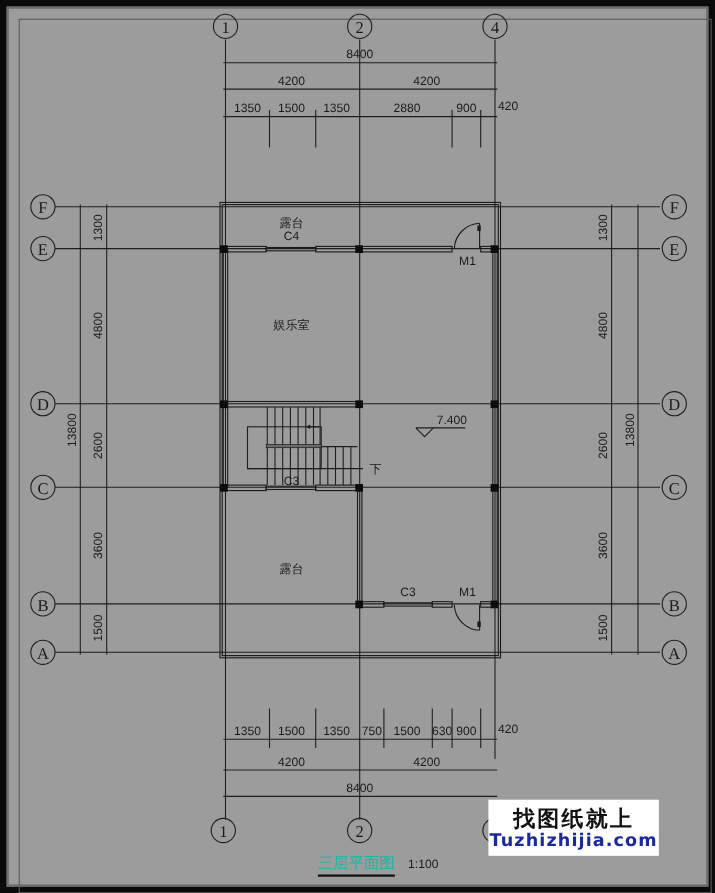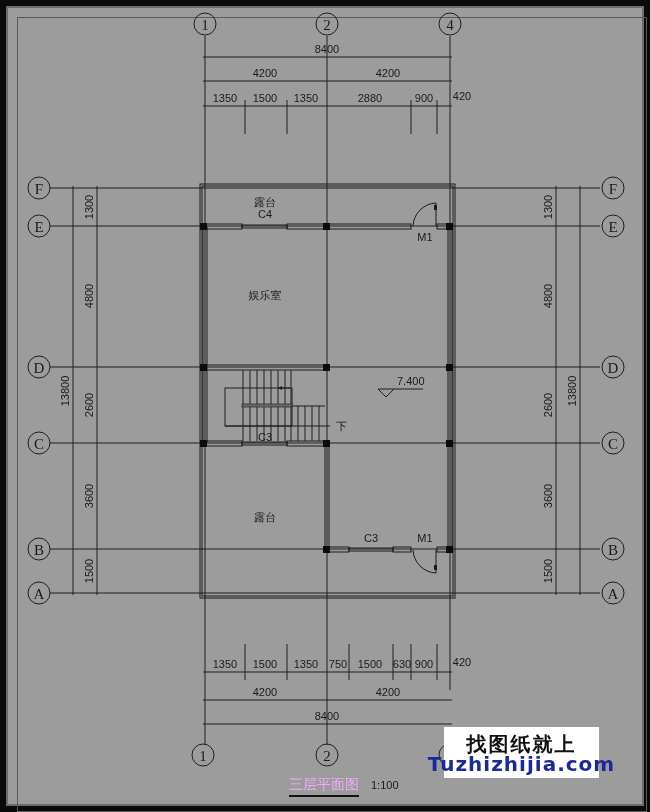--- a/index.html
+++ b/index.html
@@ -9,23 +9,23 @@
   #sheet-inner{position:absolute;left:9px;top:9px;width:630px;height:795px;border:1px solid #5a5a5a;box-sizing:border-box;}
   svg{position:absolute;left:0;top:0;}
   .ln{stroke:#1e1e1e;stroke-width:1;fill:none;}
   .wall{stroke:#1a1a1a;stroke-width:1;fill:none;}
   .col{fill:#0c0c0c;}
   .txt{font-family:"Liberation Sans",sans-serif;font-size:11px;fill:#1a1a1a;}
   .axis-txt{font-family:"Liberation Serif",serif;font-size:15px;fill:#1a1a1a;}
   .cn{font-family:"DejaVu Sans",sans-serif;font-size:11px;fill:#1a1a1a;}
   #watermark{position:absolute;left:444px;top:727px;width:155px;height:51px;background:#fff;display:flex;flex-direction:column;align-items:center;justify-content:center;}
   #wm-title{font-family:"DejaVu Sans",sans-serif;font-weight:bold;font-size:20px;color:#111;letter-spacing:2px;line-height:22px;}
-  #wm-url{font-family:"DejaVu Sans",sans-serif;font-weight:bold;font-size:20px;color:#1b2a9a;line-height:18px;letter-spacing:1px;}
+  #wm-url{font-family:"DejaVu Sans",sans-serif;font-weight:bold;font-size:16px;color:#1b2a9a;line-height:18px;letter-spacing:1px;}
   #caption{position:absolute;left:289px;top:776px;display:flex;align-items:baseline;gap:12px;}
-  #caption-title{font-family:"DejaVu Sans",sans-serif;font-size:14px;color:#f0abfc;border-bottom:2px solid #111;padding-bottom:1px;}
+  #caption-title{font-family:"DejaVu Sans",sans-serif;font-size:14px;color:#14b8a6;border-bottom:2px solid #111;padding-bottom:1px;}
   #caption-scale{font-family:"Liberation Sans",sans-serif;font-size:11px;color:#1a1a1a;text-align:right;}
 </style>
 </head>
 <body>
 
 <div id="frame">
   <div id="sheet">
     <div id="sheet-inner"></div>
   </div>
 

